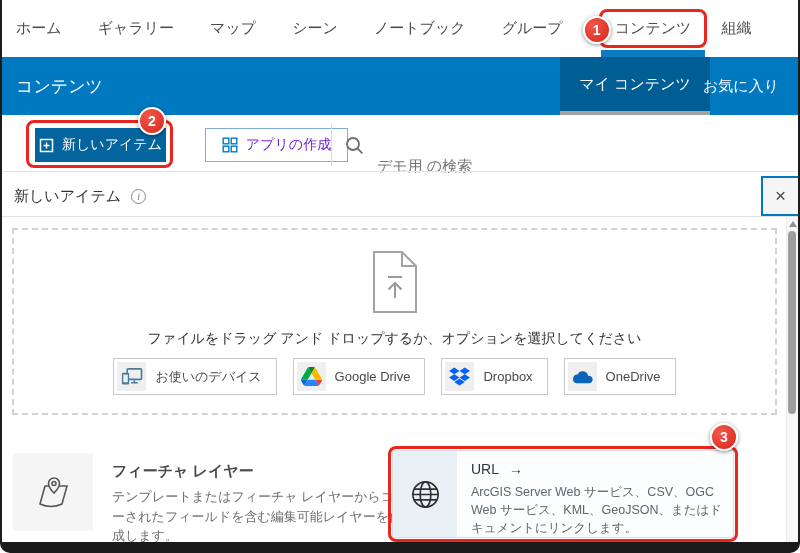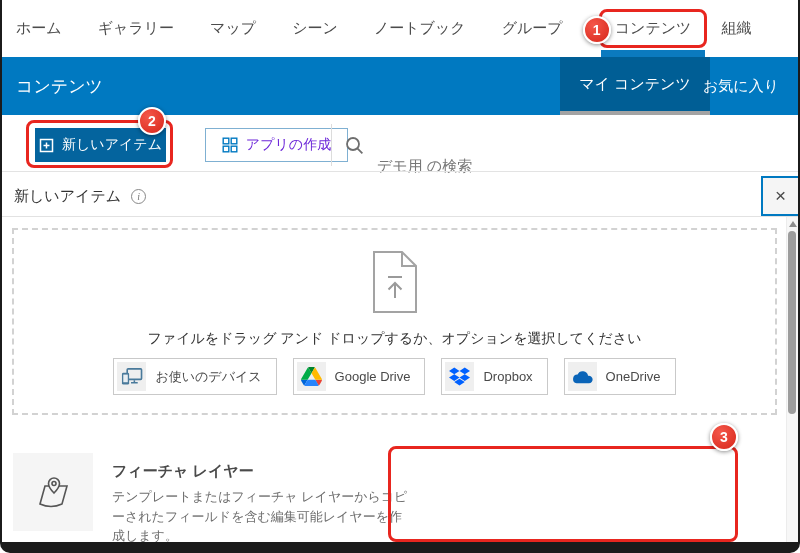--- a/index.html
+++ b/index.html
@@ -225,17 +225,33 @@
         <path d="M24 9a5.5 5.5 0 015.5 5.5C29.5 18.5 24 24 24 24s-5.5-5.5-5.5-9.5A5.5 5.5 0 0124 9z" fill="#f5f5f5"></path>
         <circle cx="24" cy="14.5" r="2"></circle>
       </svg>
     </div>
     <div>
       <div class="card-title">フィーチャ レイヤー</div>
       <div class="card-desc">テンプレートまたはフィーチャ レイヤーからコピーされたフィールドを含む編集可能レイヤーを作成します。</div>
     </div>
   </div>
 
+  <div class="url-card">
+    <div class="url-ico">
+      <svg width="35" height="35" viewBox="0 0 36 36" fill="none" stroke="#2f2f2f" stroke-width="1.7">
+        <circle cx="18" cy="18" r="13"></circle>
+        <ellipse cx="18" cy="18" rx="5.5" ry="13"></ellipse>
+        <path d="M6 12.5h24M6 23.5h24M5 18h26"></path>
+      </svg>
+    </div>
+    <div class="url-body">
+      <div class="url-title">
+        <span>URL</span>
+        <span>→</span>
+      </div>
+      <div class="url-desc">ArcGIS Server Web サービス、CSV、OGC Web サービス、KML、GeoJSON、またはドキュメントにリンクします。</div>
+    </div>
+  </div>
   <div class="hl-ring hl-url"></div>
   <div class="badge badge-3">3</div>
 
   <div class="frame"></div>
 </div>
 
 </body></html>

